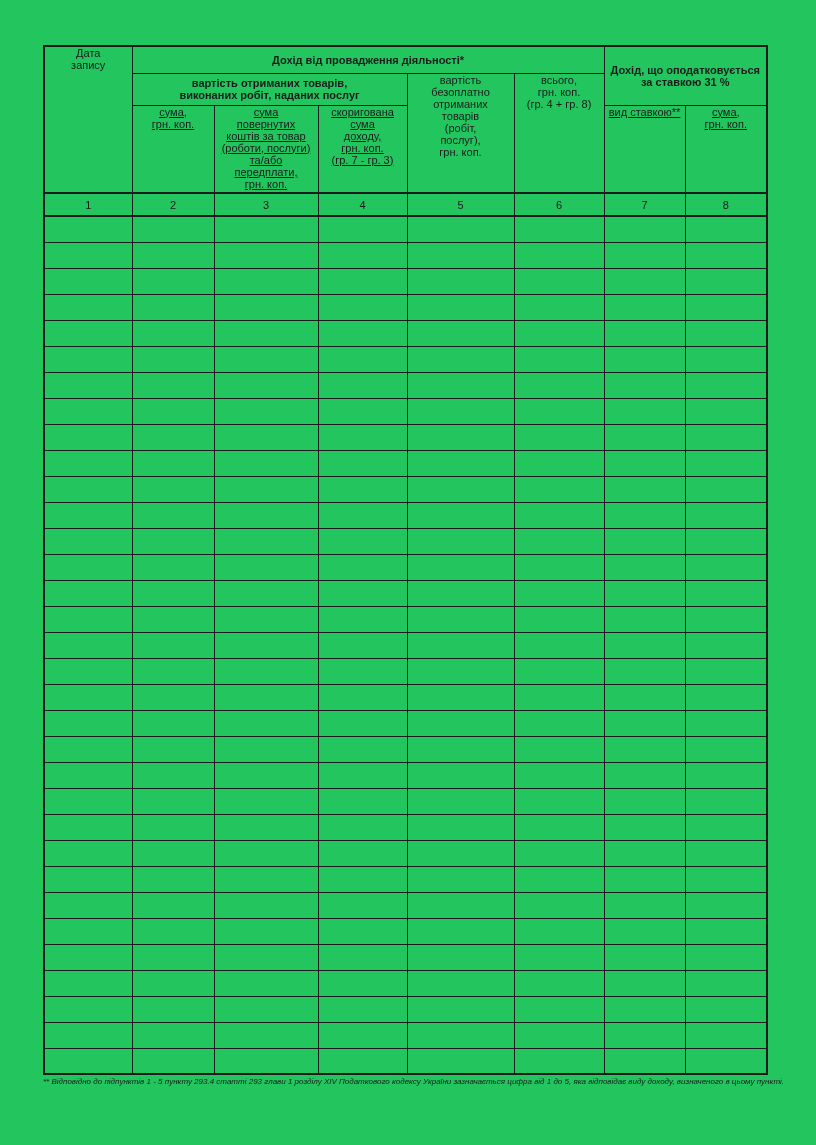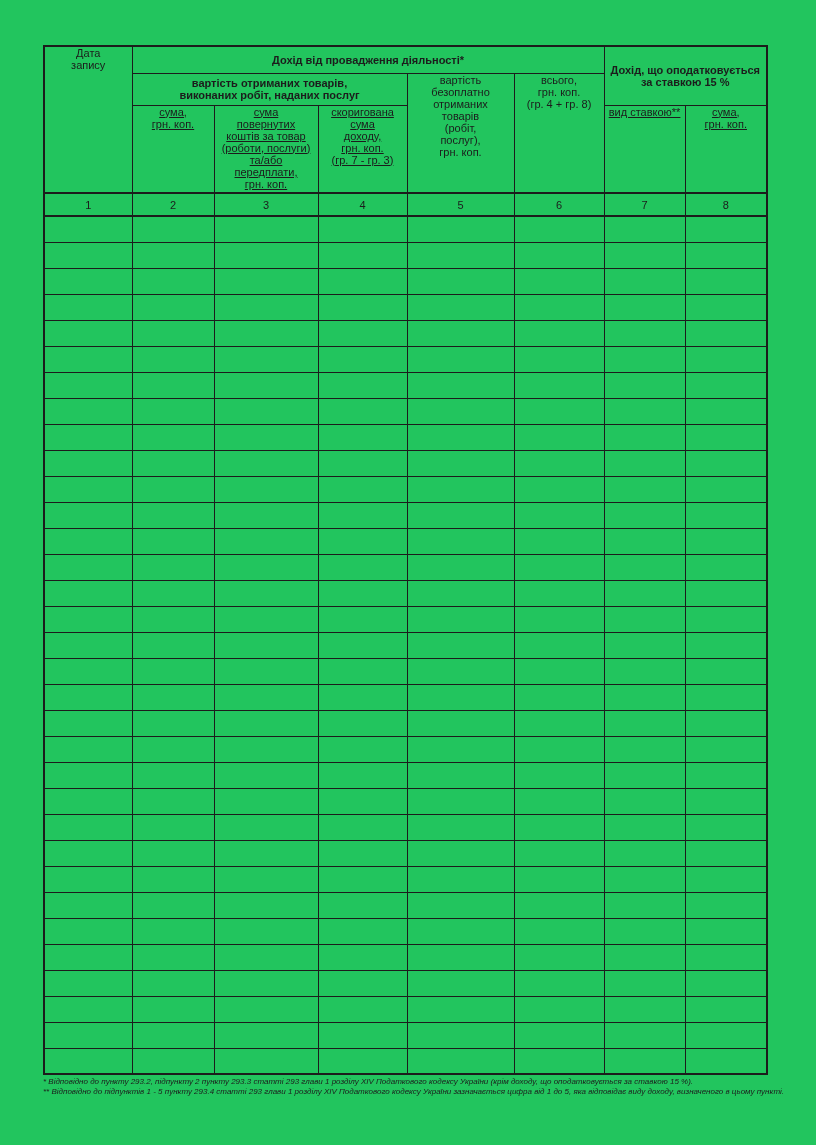--- a/index.html
+++ b/index.html
@@ -72,21 +72,21 @@
         <col style="width:90px">
         <col style="width:81px">
         <col style="width:82px">
     </colgroup>
     <thead>
       <tr class="h1">
         <td class="v-date" rowspan="3">Дата
 запису</td>
         <td class="v-mid" colspan="5">Дохід від провадження діяльності*</td>
         <td class="v-mid" colspan="2" rowspan="2">Дохід, що оподатковується
-за ставкою 15 %</td>
+за ставкою 31 %</td>
       </tr>
       <tr class="h2">
         <td class="v-mid" colspan="3">вартість отриманих товарів,
 виконаних робіт, наданих послуг</td>
         <td class="v-top" rowspan="2">вартість
 безоплатно
 отриманих
 товарів
 (робіт,
 послуг),
@@ -453,17 +453,16 @@
           <td></td>
           <td></td>
           <td></td>
           <td></td>
           <td></td>
         </tr>
       </tbody>
   </table>
 
   <div class="footnotes">
-    <div>* Відповідно до пункту 293.2, підпункту 2 пункту 293.3 статті 293 глави 1 розділу XIV Податкового кодексу України (крім доходу, що оподатковується за ставкою 15 %).</div>
     <div>** Відповідно до підпунктів 1 - 5 пункту 293.4 статті 293 глави 1 розділу XIV Податкового кодексу України зазначається цифра від 1 до 5, яка відповідає виду доходу, визначеного в цьому пункті.</div>
   </div>
 
 </div>
 
 </body></html>

